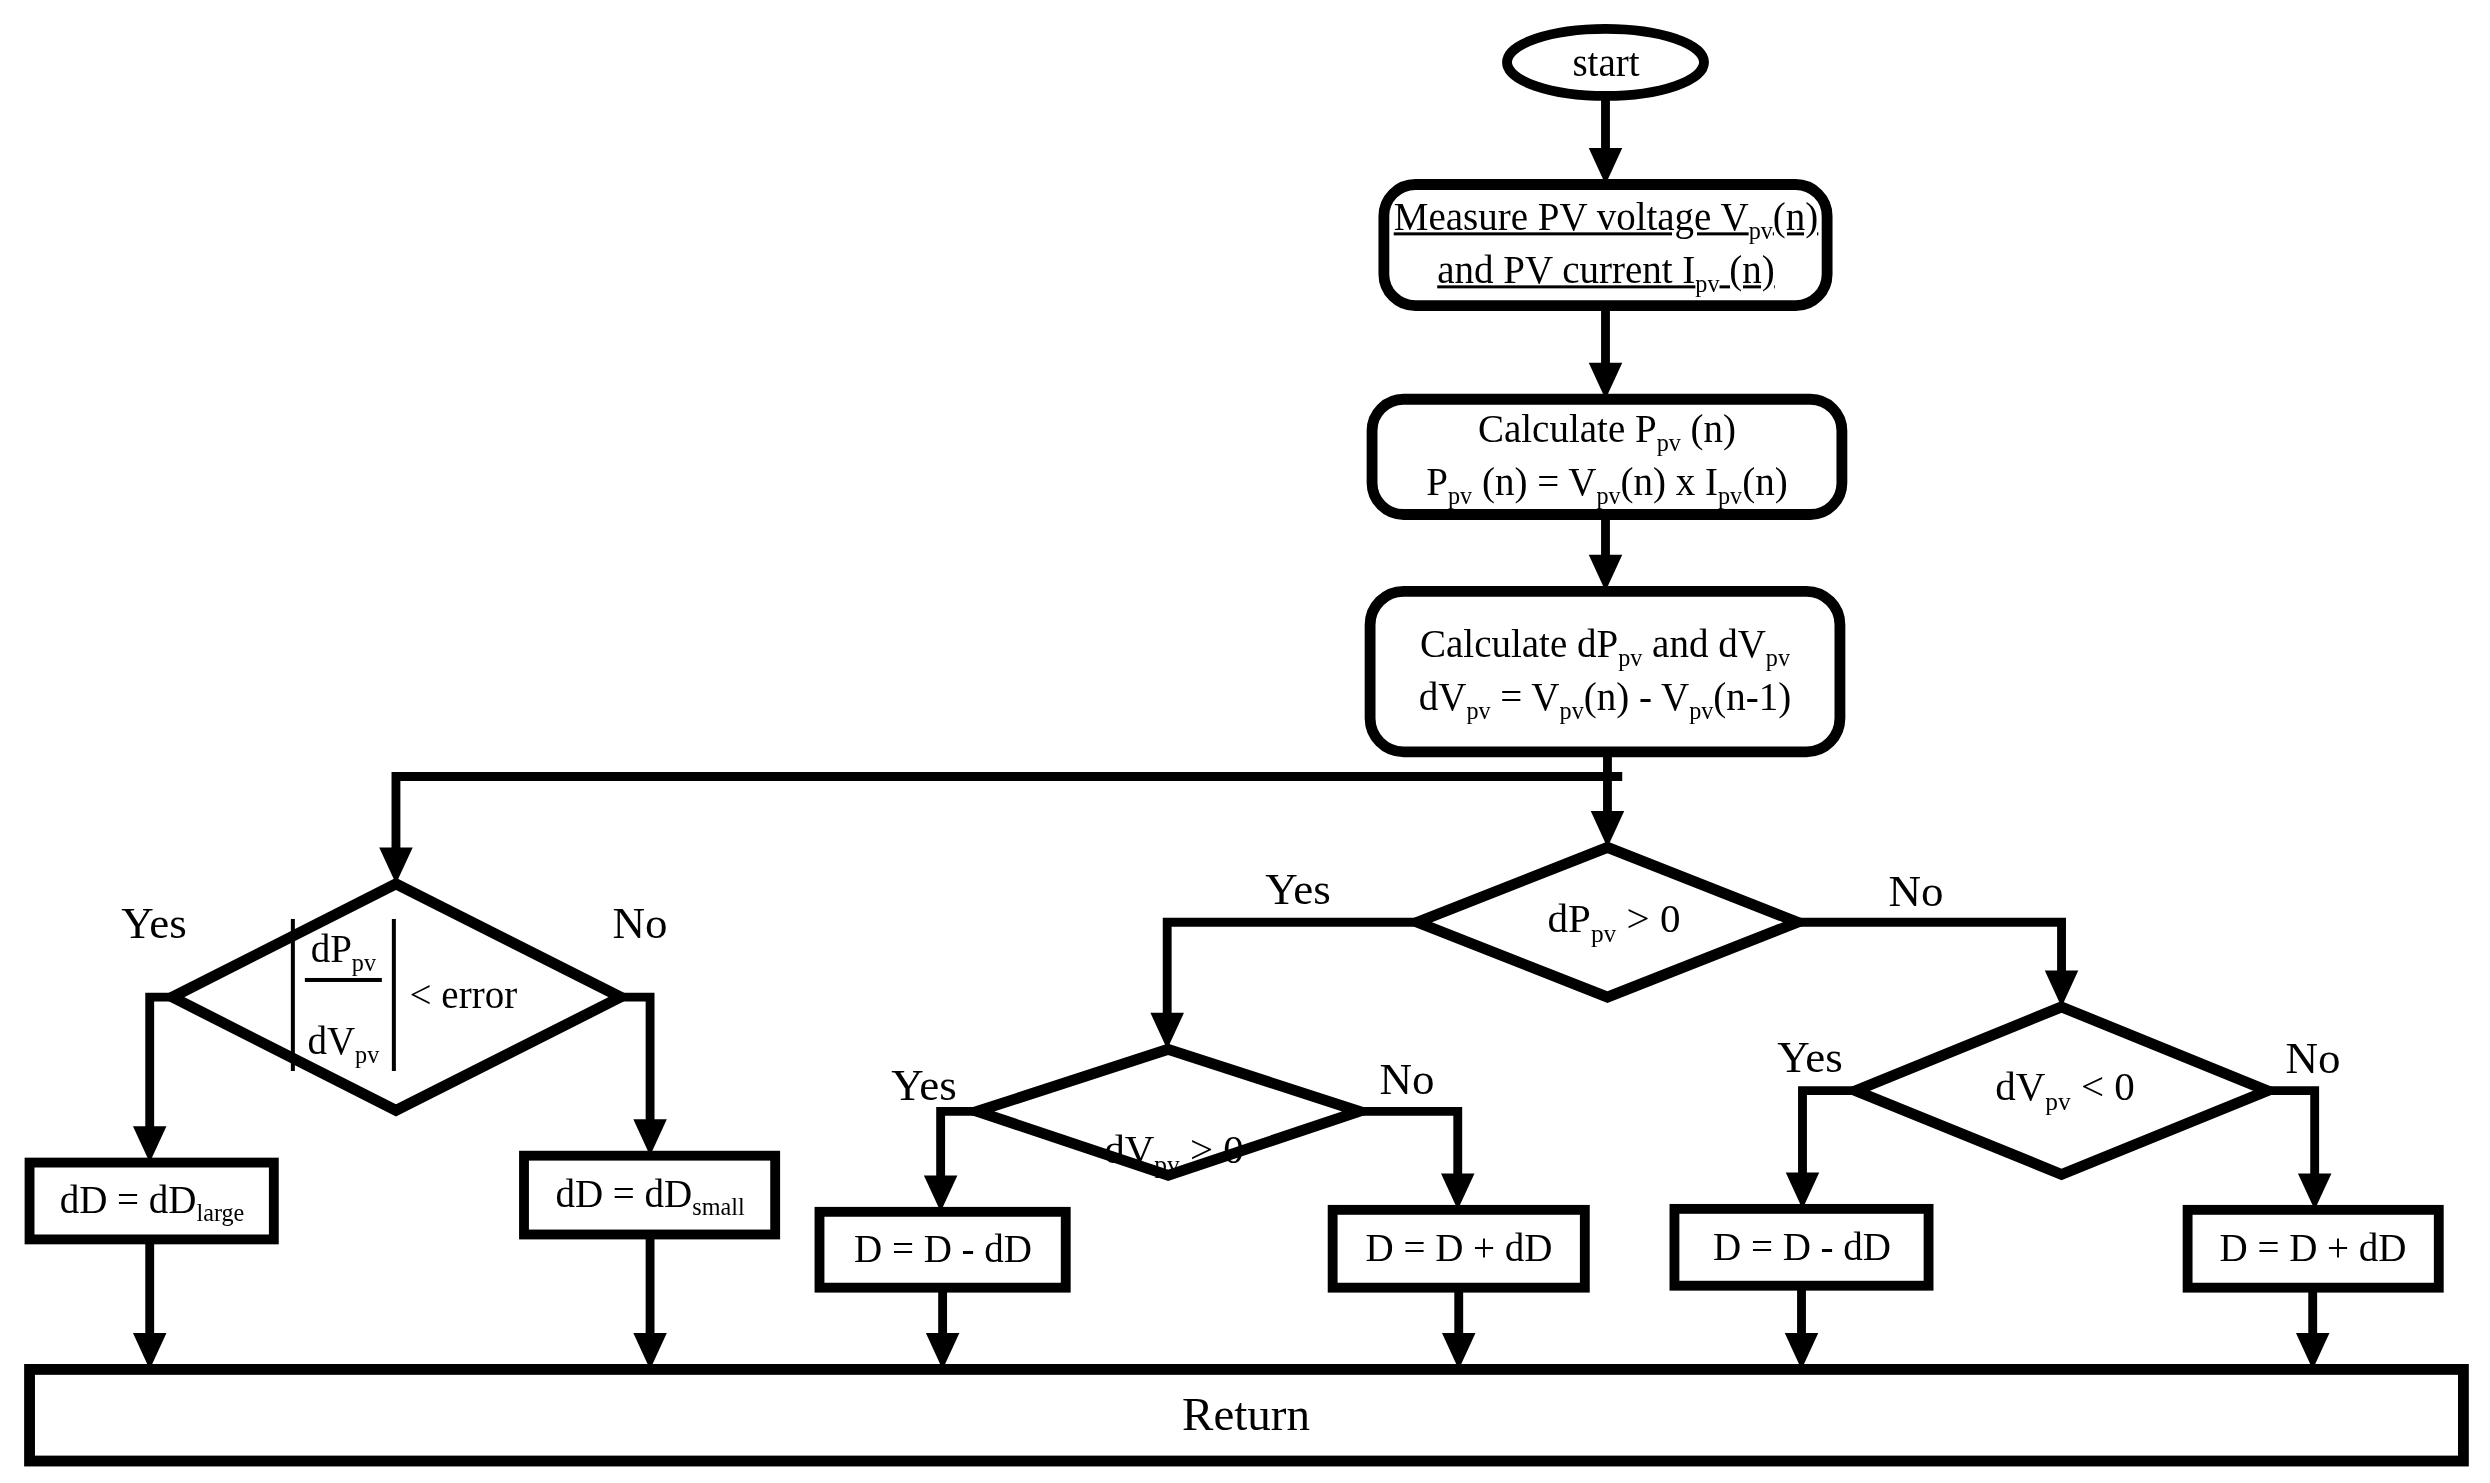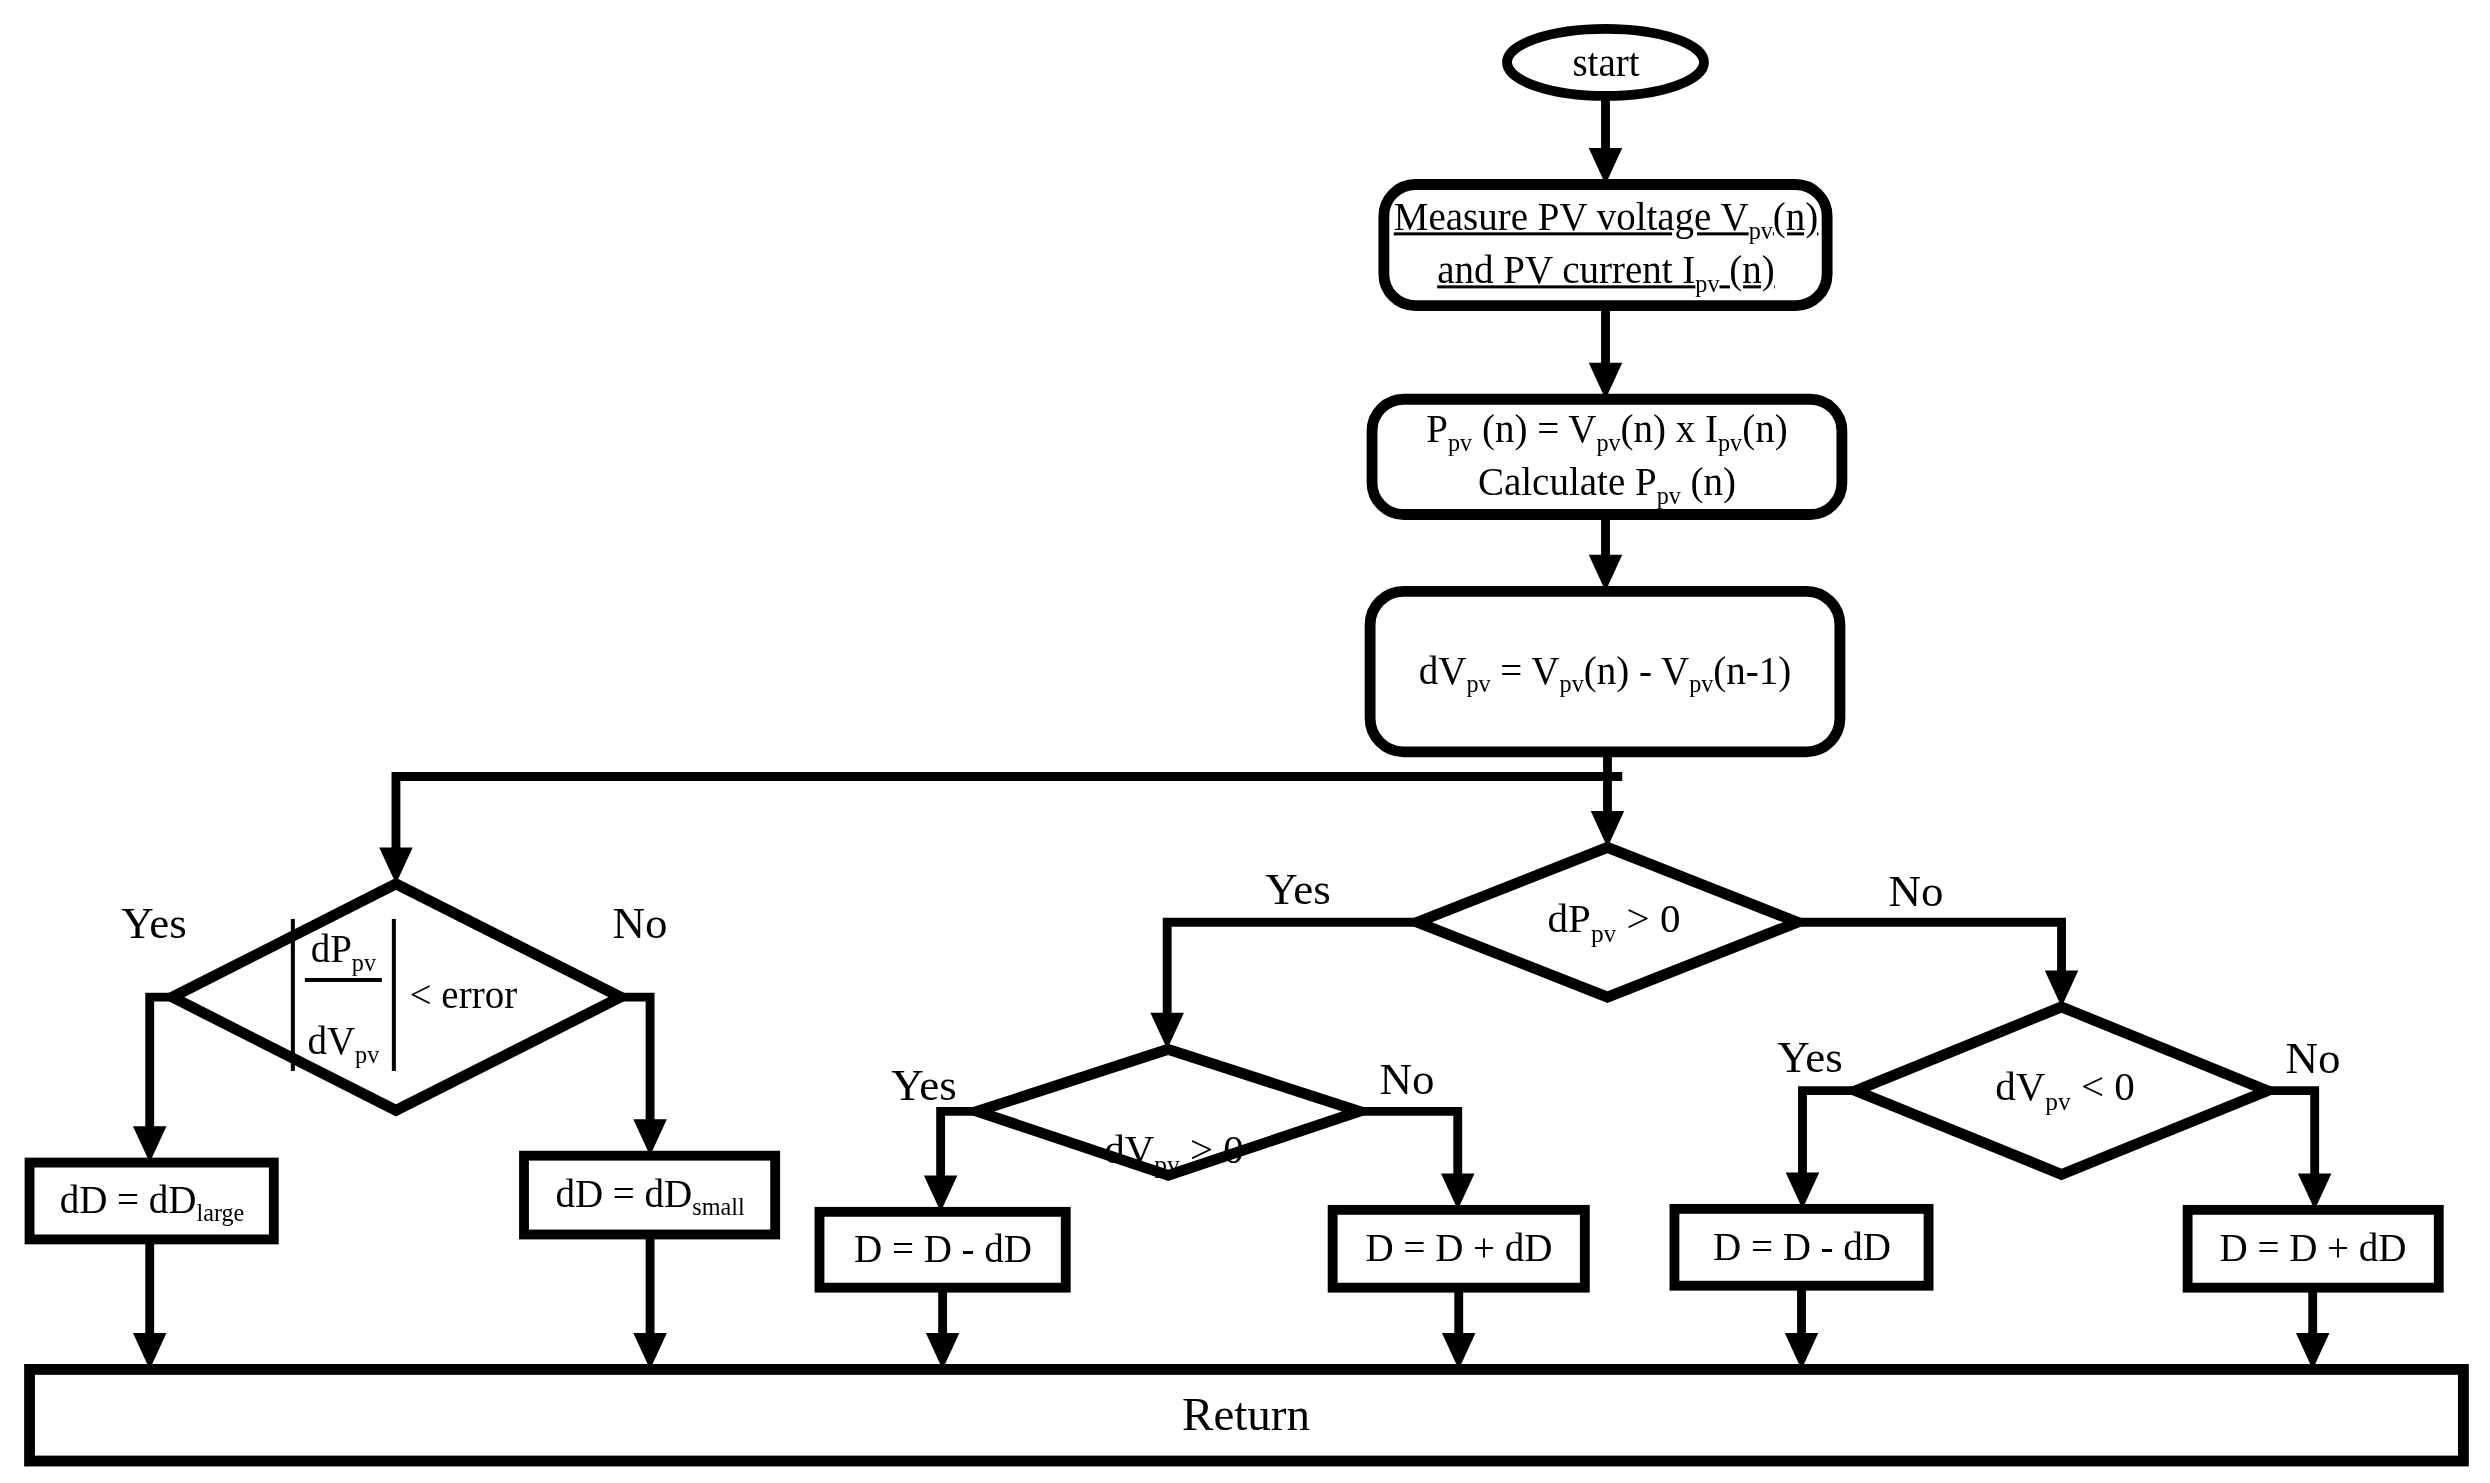--- a/index.html
+++ b/index.html
@@ -99,25 +99,26 @@
 </svg>
 
 <div class="node-text start-text" style="left:1606px;top:63px;">start</div>
 
 <div class="node-text" style="left:1606px;top:244px;text-decoration:underline;">
   <div>Measure PV voltage V<sub>pv</sub>(n)</div>
   <div>and PV current I<sub>pv</sub> (n)</div>
 </div>
 
 <div class="node-text" style="left:1607px;top:456px;">
+  <div>Calculate P<sub>pv</sub> (n)</div>
   <div>P<sub>pv</sub> (n) = V<sub>pv</sub>(n) x I<sub>pv</sub>(n)</div>
-  <div>Calculate P<sub>pv</sub> (n)</div>
 </div>
 
 <div class="node-text" style="left:1605px;top:671px;">
+  <div>Calculate dP<sub>pv</sub> and dV<sub>pv</sub></div>
   <div>dV<sub>pv</sub> = V<sub>pv</sub>(n) - V<sub>pv</sub>(n-1)</div>
 </div>
 
 <div class="node-text formula" style="left:404px;top:995px;">
   <span class="abs-group">
     <span class="frac">
       <span class="num">dP<sub>pv</sub></span>
       <span class="den">dV<sub>pv</sub></span>
     </span>
   </span>

